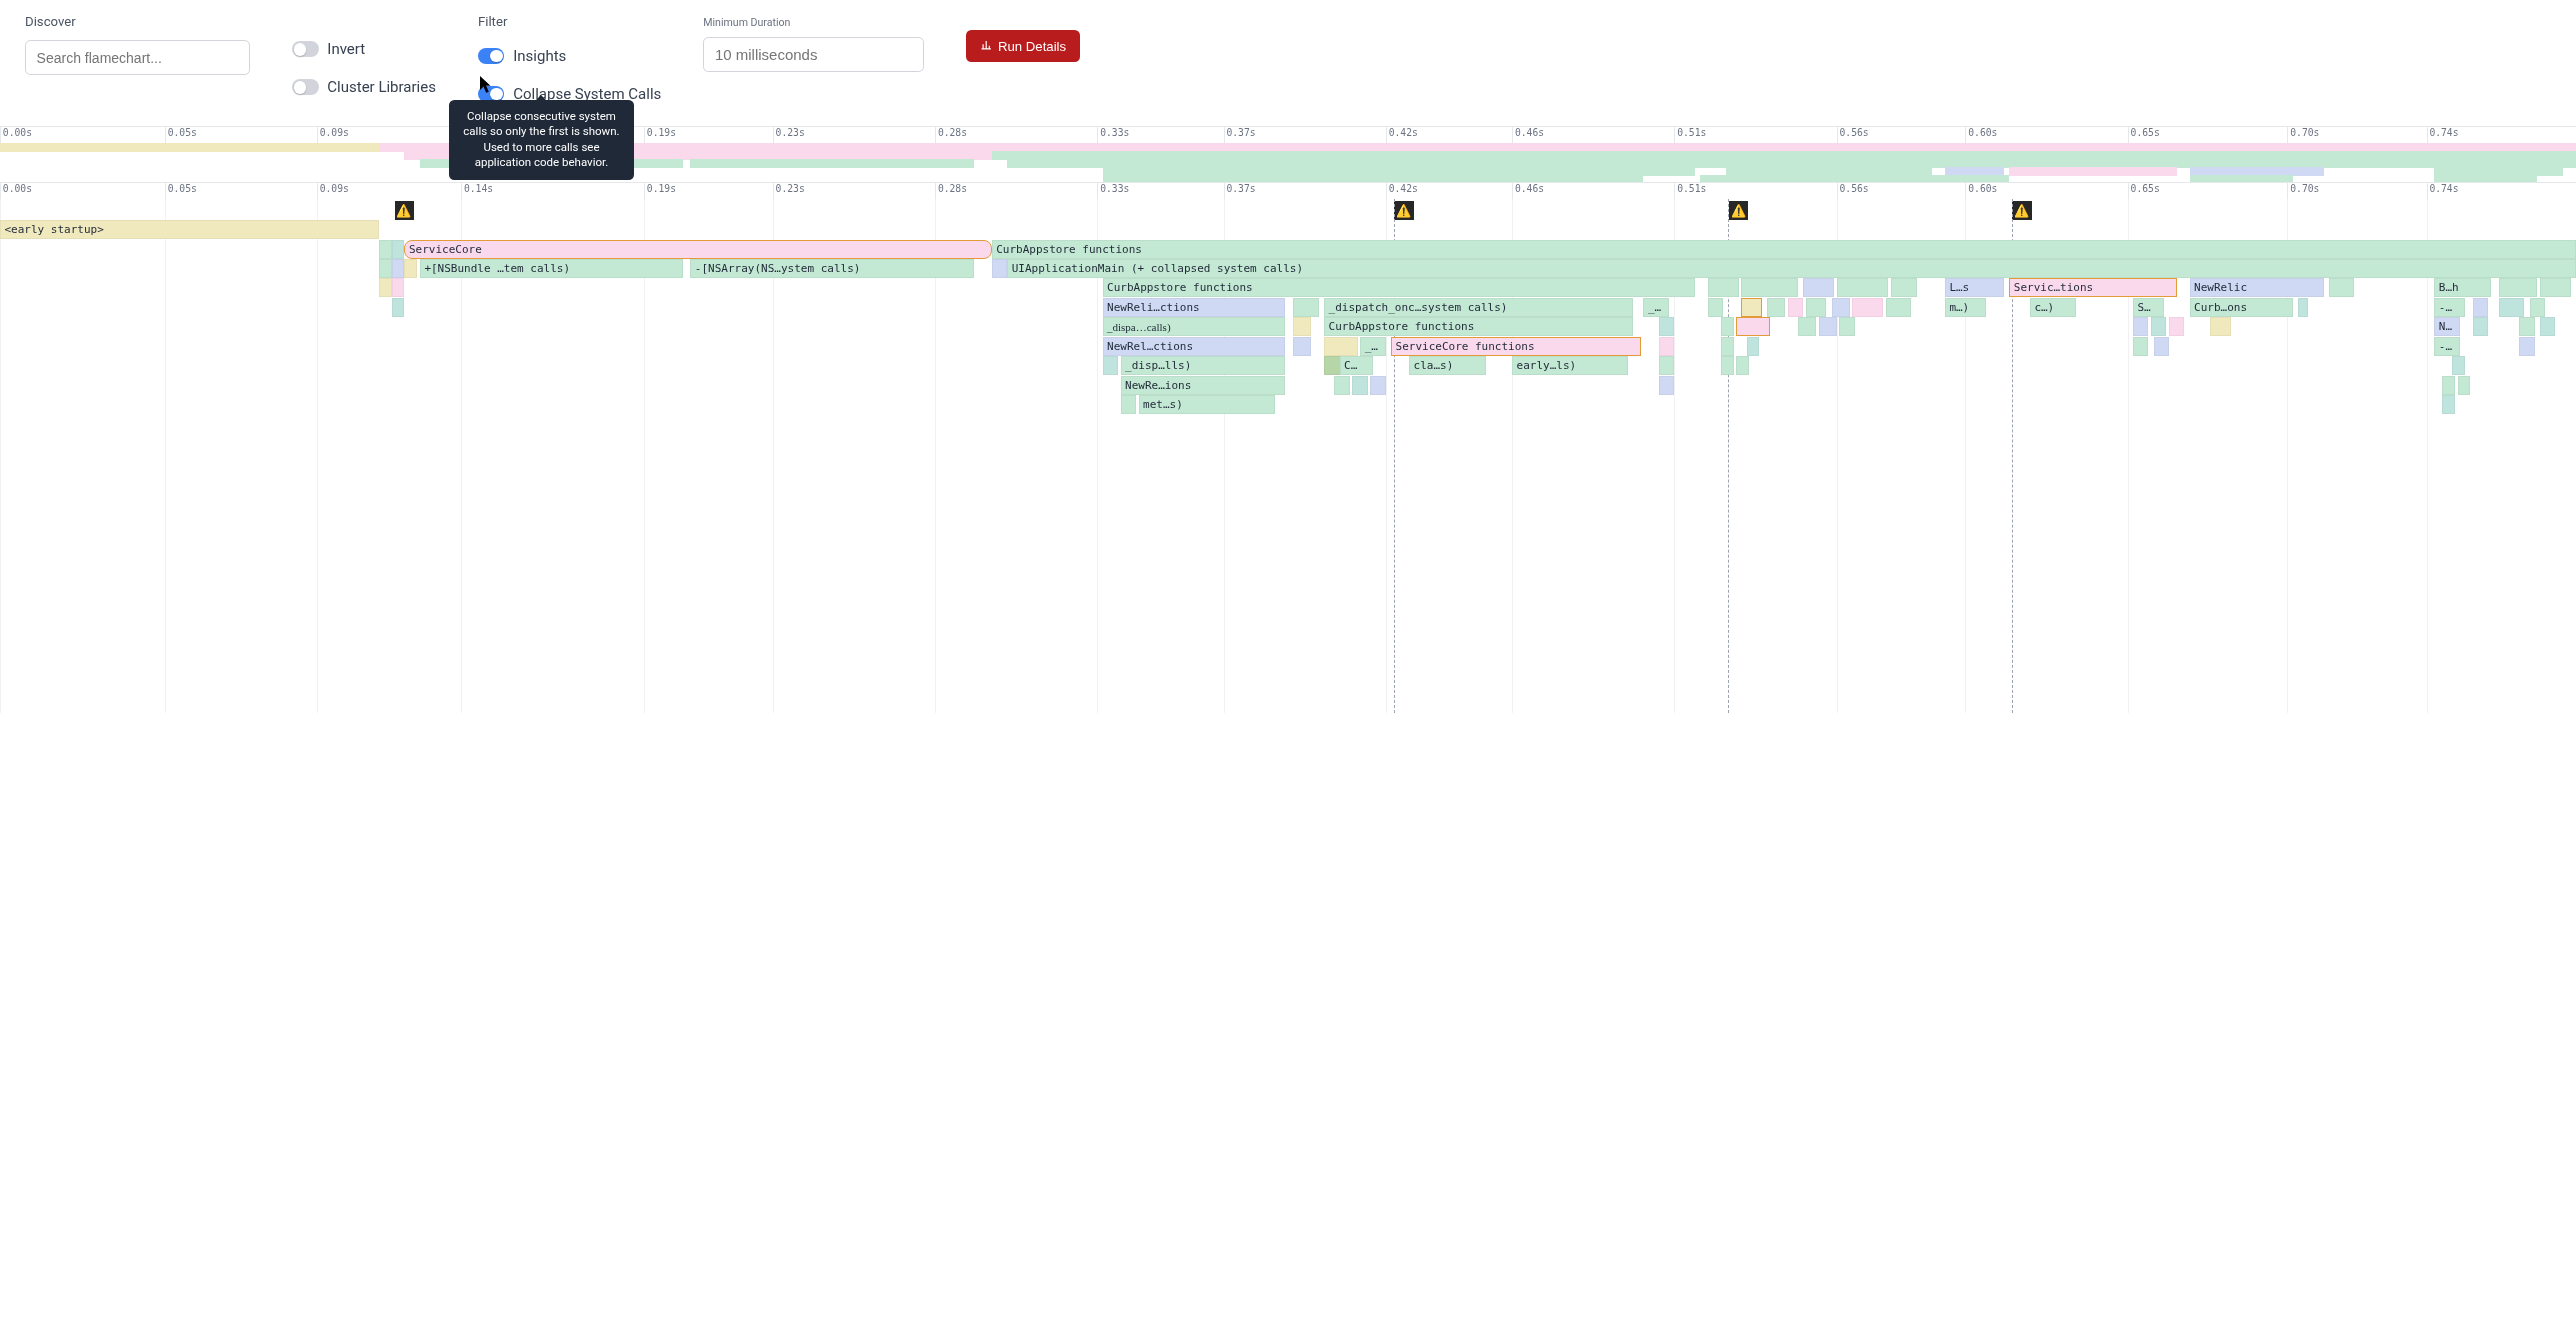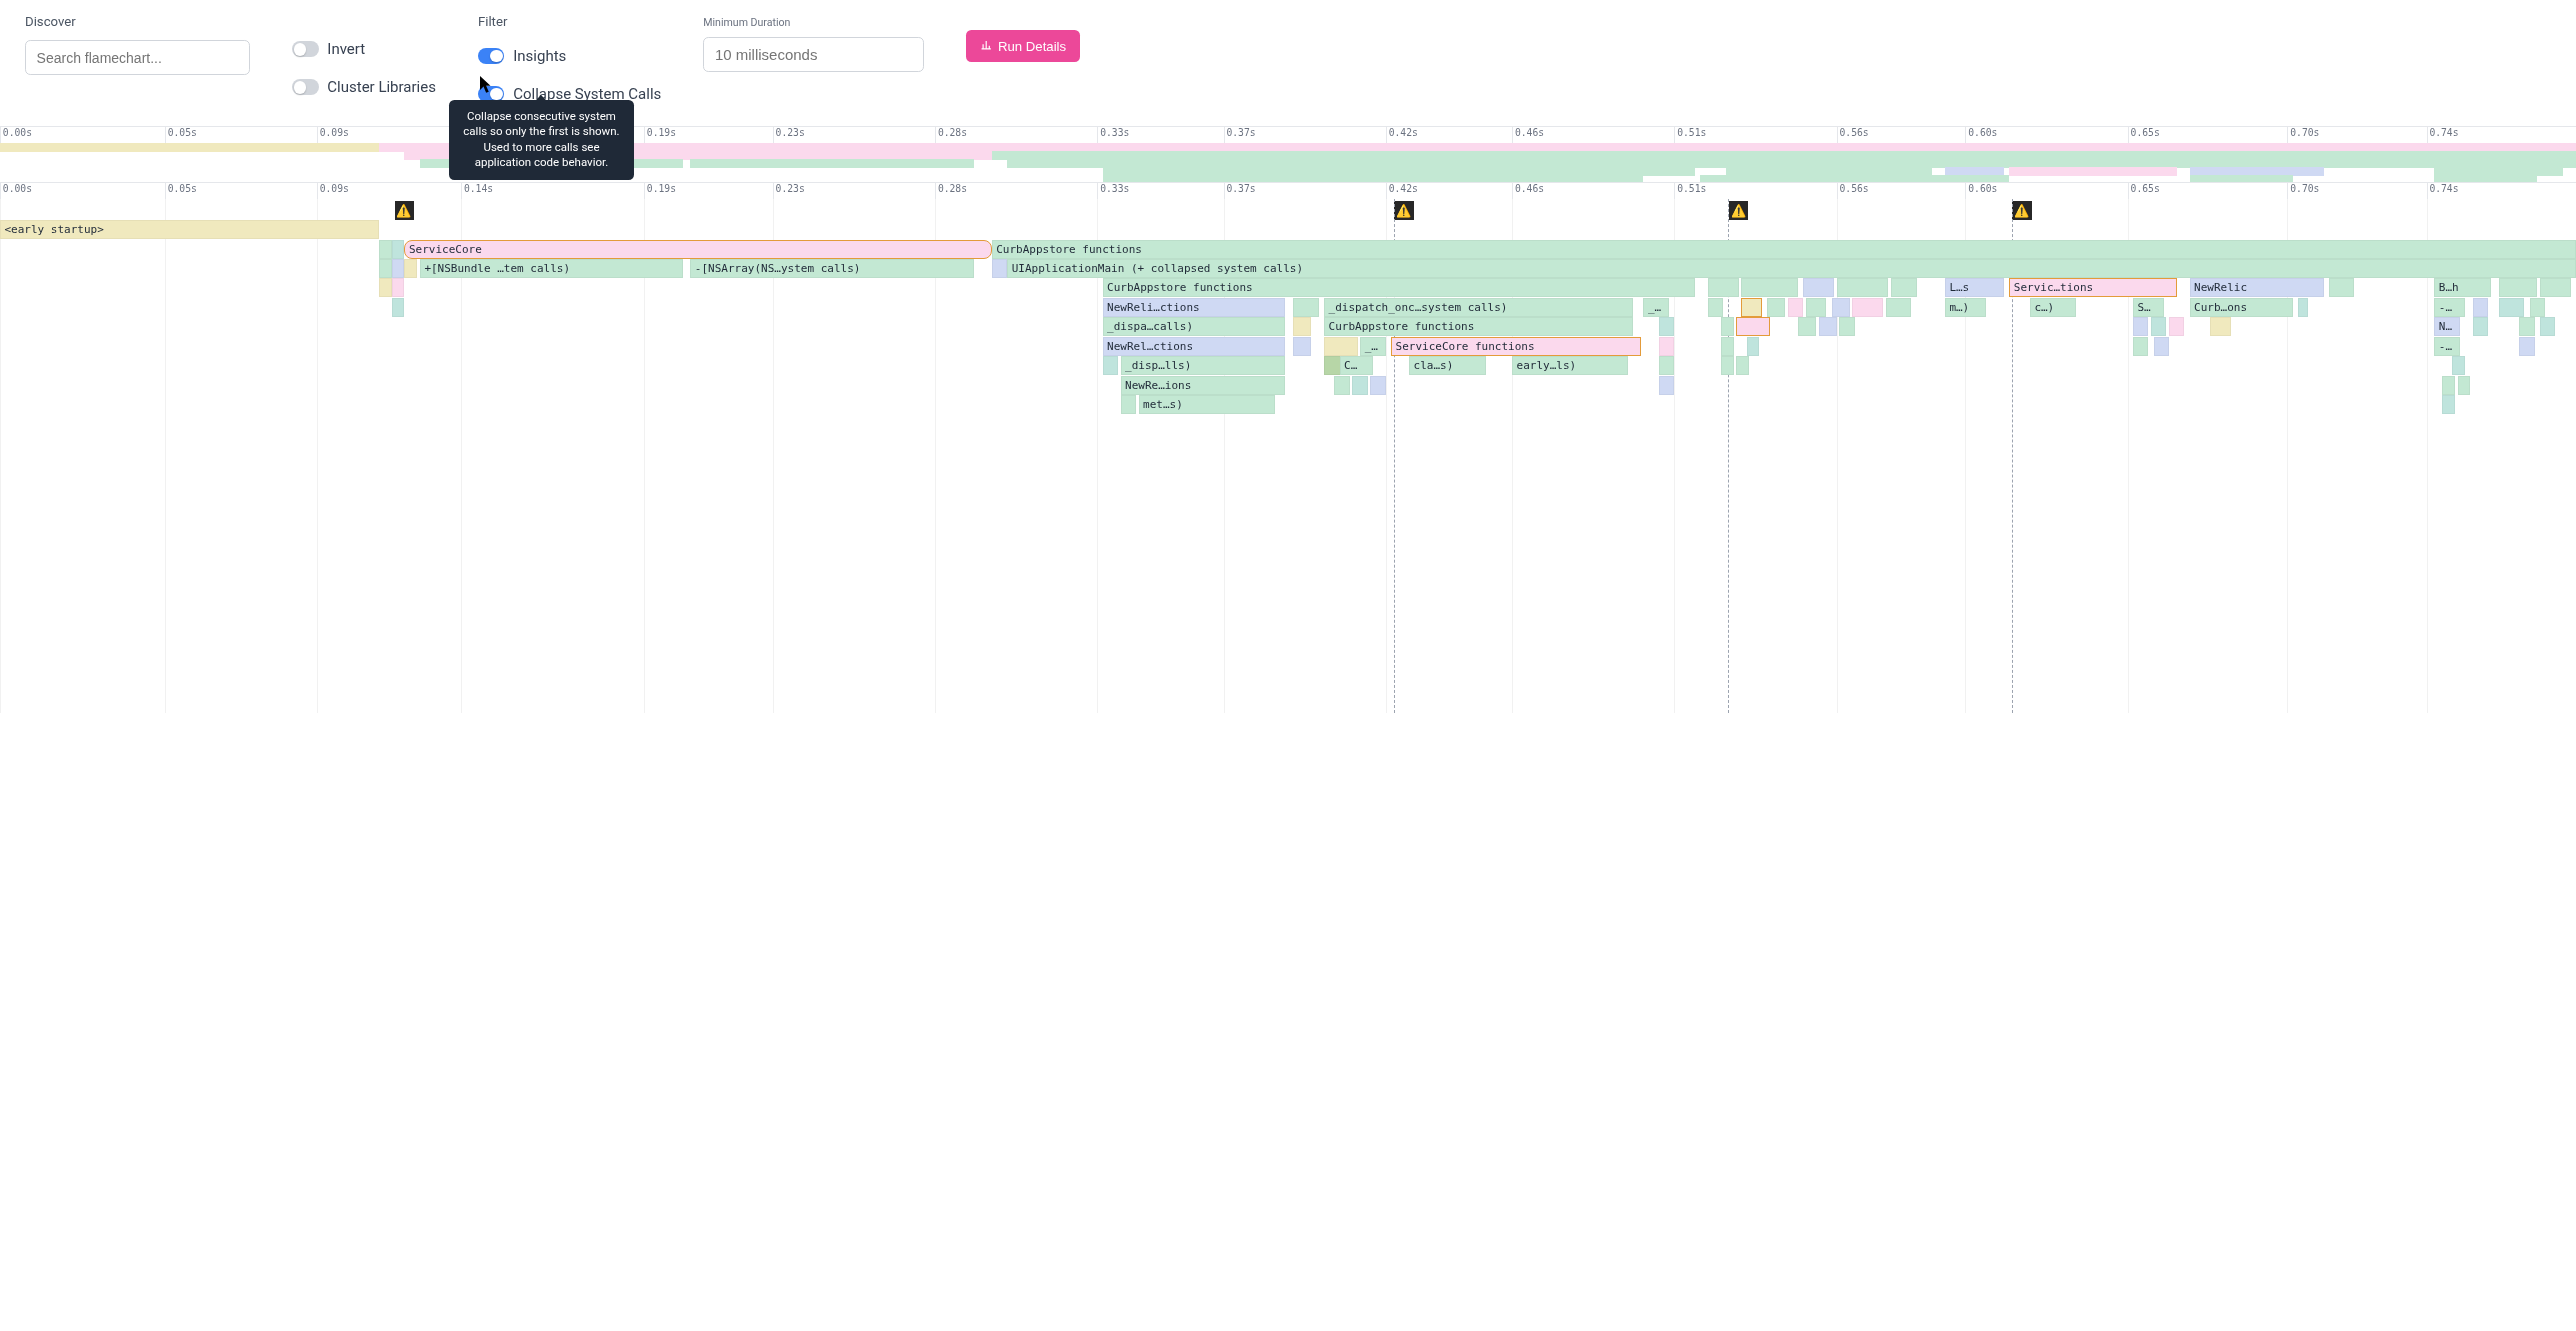--- a/index.html
+++ b/index.html
@@ -36,21 +36,21 @@
 }
 .toggle.on { background:#3b82f6; }
 .toggle.on .knob { left:12.4px; }
 .toggle-label { font-size:15px; color:#374151; white-space:nowrap;}
 .mindur-label { font-size:10.6px; color:#6b7280; margin-bottom:1.8px;}
 .mindur-input {
   width:221px; height:35px; border:0.9px solid #d1d5db; border-radius:5.3px;
   padding:0 10.6px; font-size:15px; color:#6b7280;
 }
 .run-btn {
-  height:32px; padding:0 14px; background:#ec4899; color:#fff; border:none; border-radius:5.3px;
+  height:32px; padding:0 14px; background:#b91c1c; color:#fff; border:none; border-radius:5.3px;
   font-size:13.2px; display:flex; align-items:center; gap:5.3px; cursor:pointer; margin-top:16px;
 }
 .run-btn svg { width:12.4px;height:12.4px;}
 .tooltip {
   position:absolute; left:449px; top:100px; width:185px; background:#1f2937; color:#fff;
   border-radius:5.3px; padding:8.8px 10.6px; font-size:11.5px; line-height:1.35; text-align:center; z-index:100;
 }
 .tooltip::before {
   content:""; position:absolute; top:-5.3px; left:87px; border-left:5.3px solid transparent;
   border-right:5.3px solid transparent; border-bottom:5.3px solid #1f2937;
@@ -311,21 +311,21 @@
         <div class="fl c-green" style="left: 78.8%; width: 1.8%;">c…)</div>
         <div class="fl c-green" style="left: 82.8%; width: 1.2%;">S…</div>
         <div class="fl c-green" style="left: 85%; width: 4%;">Curb…ons</div>
         <div class="fl c-teal" style="left: 89.2%; width: 0.4%;"></div>
         <div class="fl c-green" style="left: 94.5%; width: 1.2%;">-…</div>
         <div class="fl c-blue" style="left: 96%; width: 0.6%;"></div>
         <div class="fl c-teal" style="left: 97%; width: 1%;"></div>
         <div class="fl c-green" style="left: 98.2%; width: 0.6%;"></div>
       </div>
       <div class="fl-row" style="top: 118px; position: absolute; left: 0px; right: 0px;">
-        <div class="fl c-green" style="left: 42.8%; width: 7.1%;">_dispa…calls)</div>
+        <div class="fl c-green" style="left: 42.8%; width: 7.1%; font-family: Liberation Serif, serif;">_dispa…calls)</div>
         <div class="fl c-yellow" style="left: 50.2%; width: 0.7%;"></div>
         <div class="fl c-green" style="left: 51.4%; width: 12%;">CurbAppstore functions</div>
         <div class="fl c-teal" style="left: 64.4%; width: 0.6%;"></div>
         <div class="fl c-green" style="left: 66.8%; width: 0.5%;"></div>
         <div class="fl c-pink-b" style="left: 67.4%; width: 1.3%;"></div>
         <div class="fl c-green" style="left: 69.8%; width: 0.7%;"></div>
         <div class="fl c-blue" style="left: 70.6%; width: 0.7%;"></div>
         <div class="fl c-green" style="left: 71.4%; width: 0.6%;"></div>
         <div class="fl c-blue" style="left: 82.8%; width: 0.6%;"></div>
         <div class="fl c-teal" style="left: 83.5%; width: 0.6%;"></div>

